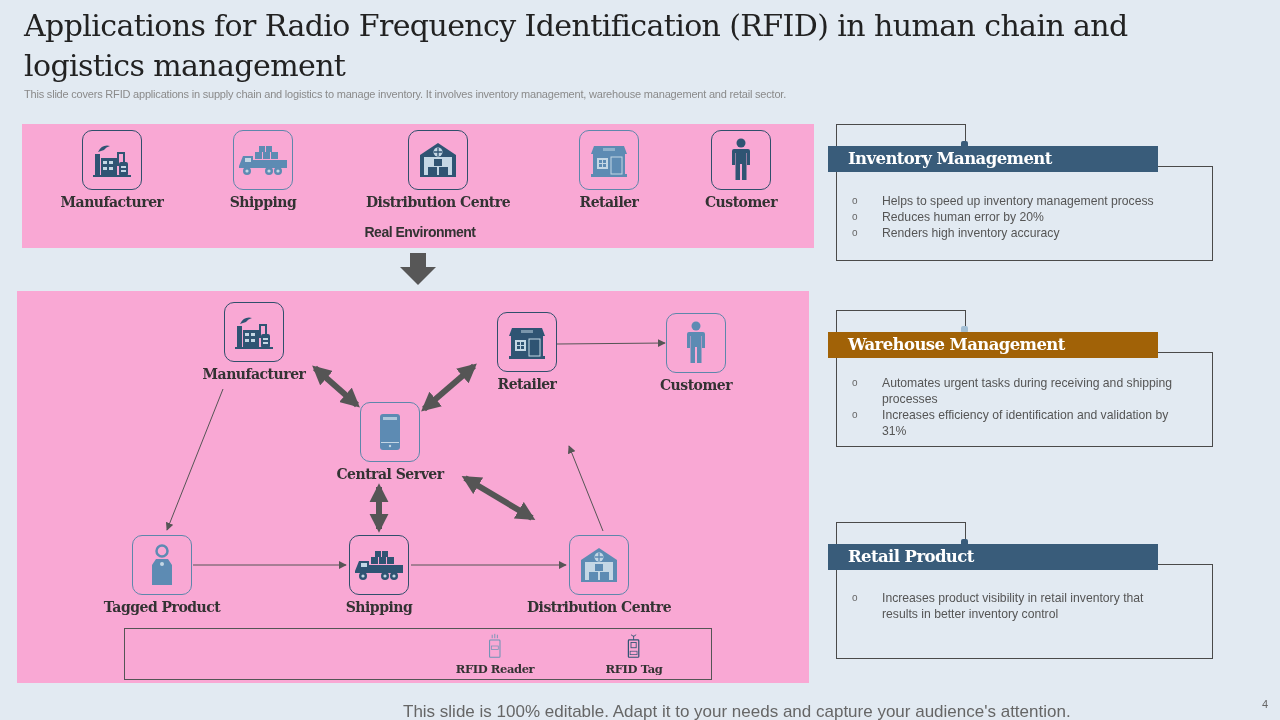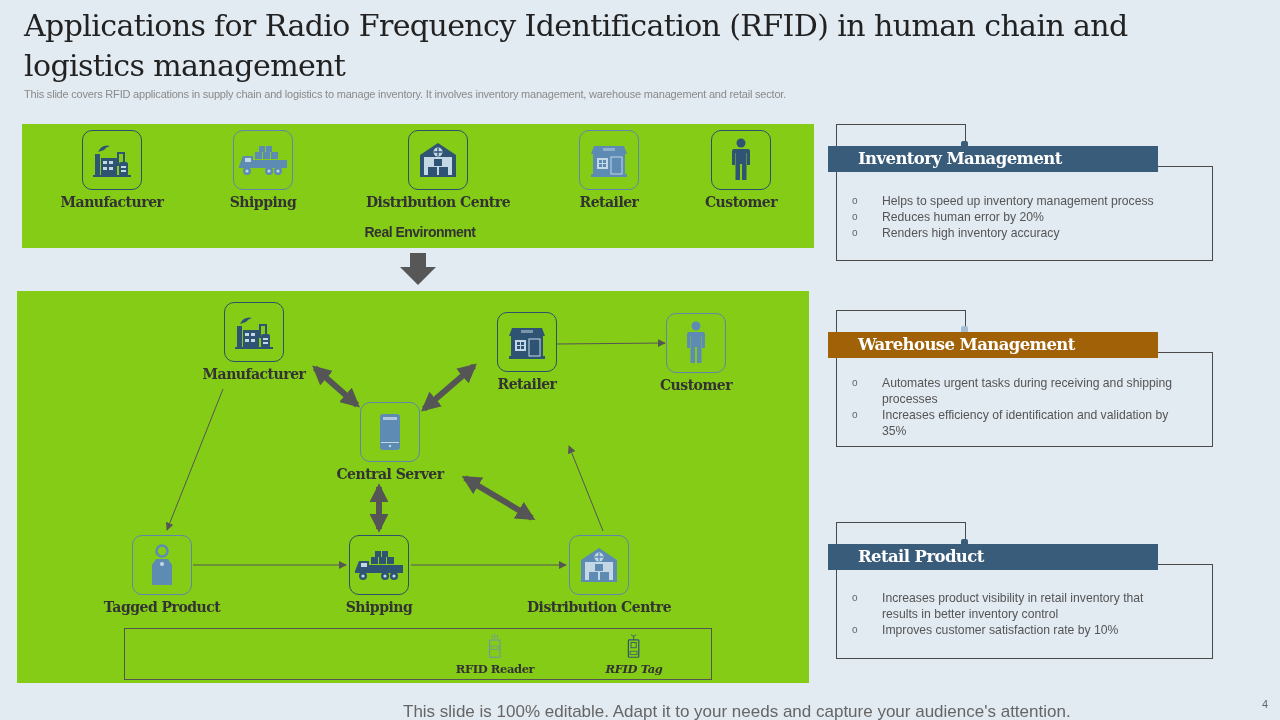--- a/index.html
+++ b/index.html
@@ -1,35 +1,35 @@
 <!DOCTYPE html>
 <html><head>
 <meta charset="utf-8">
 <style>
   * { box-sizing: border-box; margin: 0; padding: 0; }
   html, body { width: 1280px; height: 720px; overflow: hidden; }
   body { background: #e2eaf2; position: relative; font-family: "Liberation Sans", sans-serif; color: #333; }
   #title { position: absolute; left: 24px; top: 6px; width: 1200px; font-size: 30px; line-height: 40px; color: #222; font-family: "DejaVu Serif", serif; letter-spacing: -0.6px; }
   #subtitle { position: absolute; left: 24px; top: 88px; font-size: 11px; color: #8a8a8a; letter-spacing: -0.2px; }
-  .panel { position: absolute; background: #84cc16; }
+  .panel { position: absolute; background: #f9a8d4; }
   #real-env { left: 22px; top: 124px; width: 792px; height: 124px; }
   #diagram-panel { left: 17px; top: 291px; width: 792px; height: 392px; }
   .node { position: absolute; display: flex; flex-direction: column; align-items: center; }
   .icon-box { width: 60px; height: 60px; border-radius: 10px; border: 1.5px solid #2f4f6b; display: flex; align-items: center; justify-content: center; background: transparent; }
   .icon-box.light { border-color: #5d87ab; }
   .node-label { font-family: "DejaVu Serif", serif; font-weight: bold; font-size: 14px; color: #333; white-space: nowrap; margin-top: 4px; letter-spacing: -0.5px; }
   .center-label { position: absolute; font-family: Liberation Sans, sans-serif; font-weight: bold; font-size: 14px; color: #333; white-space: nowrap; letter-spacing: -0.5px; transform: translateX(-50%); }
   svg.overlay { position: absolute; left: 0; top: 0; width: 1280px; height: 720px; pointer-events: none; }
   .legend { position: absolute; left: 124px; top: 628px; width: 588px; height: 52px; border: 1.5px solid #555; }
   .legend-item { position: absolute; top: 4px; display: flex; flex-direction: column; align-items: center; transform: translateX(-50%); }
   .legend-item .lbl { font-family: "DejaVu Serif", serif; font-weight: bold; font-size: 11.5px; color: #333; white-space: nowrap; margin-top: 3px; letter-spacing: -0.4px; }
   .card { position: absolute; }
   .card .frame-top { position: absolute; border: 1.5px solid #4a4a4a; border-bottom: none; }
   .card .frame-body { position: absolute; border: 1.5px solid #4a4a4a; }
-  .card .header { position: absolute; height: 26px; color: #fff; font-family: "DejaVu Serif", serif; font-weight: bold; font-size: 16.5px; line-height: 26px; padding-left: 30px; letter-spacing: -0.6px; }
+  .card .header { position: absolute; height: 26px; color: #fff; font-family: "DejaVu Serif", serif; font-weight: bold; font-size: 16.5px; line-height: 26px; padding-left: 20px; letter-spacing: -0.6px; }
   .card .dot { position: absolute; width: 7px; height: 7px; border-radius: 2px; }
   .card ul { position: absolute; list-style: none; font-size: 12.2px; color: #555; line-height: 16px; }
   .card li { position: relative; padding-left: 32px; }
   .card li::before { content: "o"; position: absolute; left: 2px; top: 0; font-size: 10px; color: #666; }
   #footer { position: absolute; left: 403px; top: 702px; font-size: 17px; color: #666; }
   #page-num { position: absolute; left: 1262px; top: 698px; font-size: 11px; color: #666; }
 </style>
 </head>
 <body>
 
@@ -221,21 +221,21 @@
   </div>
 </div>
 
 <div class="legend">
   <div class="legend-item" style="left:370px;">
     <svg width="14" height="26" style="color:#6b93b5">
         <use href="#ic-reader"></use>
       </svg>
     <div class="lbl">RFID Reader</div>
   </div>
-  <div class="legend-item" style="left:509px;font-style:italic;">
+  <div class="legend-item" style="left:509px;">
     <svg width="14" height="26" style="color:#2f5473">
         <use href="#ic-rfidtag"></use>
       </svg>
     <div class="lbl">RFID Tag</div>
   </div>
 </div>
 
 <svg class="overlay">
   <defs>
     <marker id="m-thin" viewBox="0 0 10 10" refX="9" refY="5" markerWidth="8" markerHeight="8" orient="auto-start-reverse">
@@ -272,29 +272,28 @@
   </ul>
 </div>
 
 <div class="card">
   <div class="frame-top" style="left:836px; top:310px; width:130px; height:24px;"></div>
   <div class="frame-body" style="left:836px; top:352px; width:377px; height:95px;"></div>
   <div class="dot" style="left:961px; top:326px; background:#a3bfd5;"></div>
   <div class="header" style="left:828px; top:332px; width:330px; background:#a16207;">Warehouse Management</div>
   <ul style="left:850px; top:375px; width:330px;">
     <li>Automates urgent tasks during receiving  and shipping processes</li>
-    <li>Increases efficiency of identification and validation by 35%</li>
+    <li>Increases efficiency of identification and validation by 31%</li>
   </ul>
 </div>
 
 <div class="card">
   <div class="frame-top" style="left:836px; top:522px; width:130px; height:30px;"></div>
   <div class="frame-body" style="left:836px; top:564px; width:377px; height:95px;"></div>
   <div class="dot" style="left:961px; top:539px; background:#395c7a;"></div>
   <div class="header" style="left:828px; top:544px; width:330px; background:#395c7a;">Retail Product</div>
   <ul style="left:850px; top:590px; width:330px;">
     <li>Increases  product visibility in retail inventory  that results in better inventory  control</li>
-    <li>Improves  customer satisfaction rate by 10%</li>
   </ul>
 </div>
 
 <div id="footer">This slide is 100% editable. Adapt it to your needs and capture your audience's attention.</div>
 <div id="page-num">4</div>
 
 </body></html>

